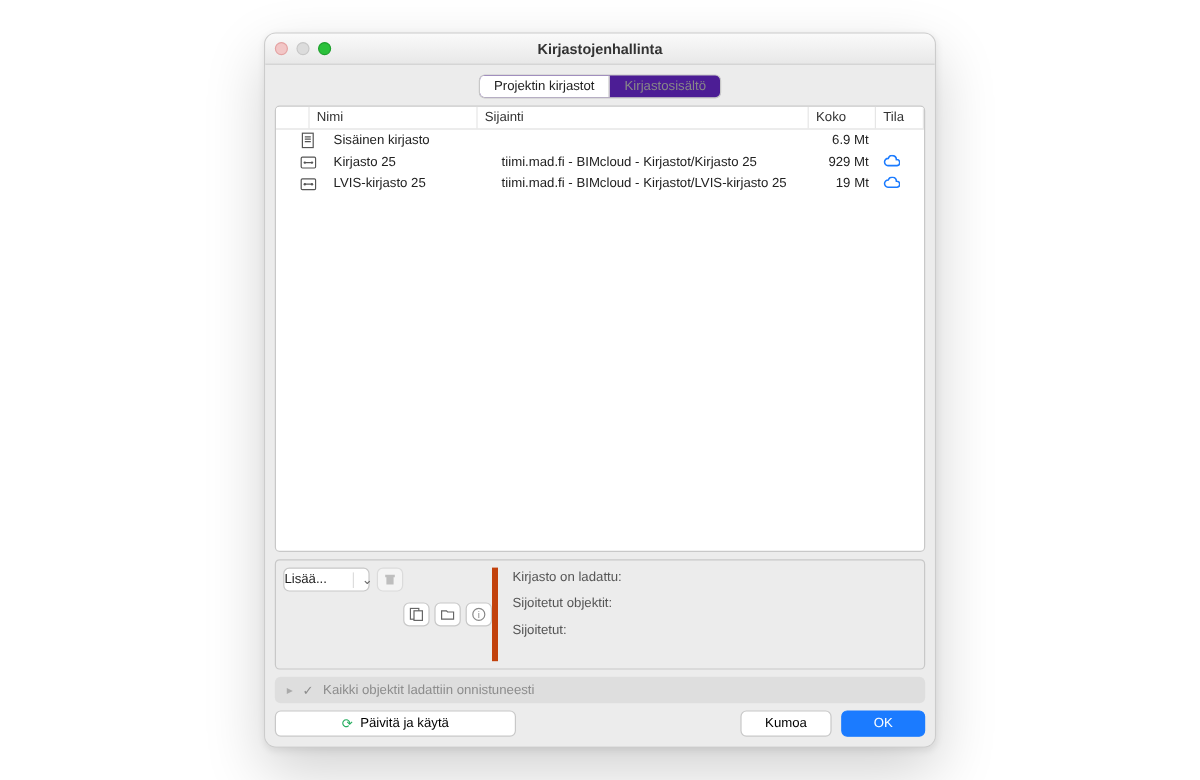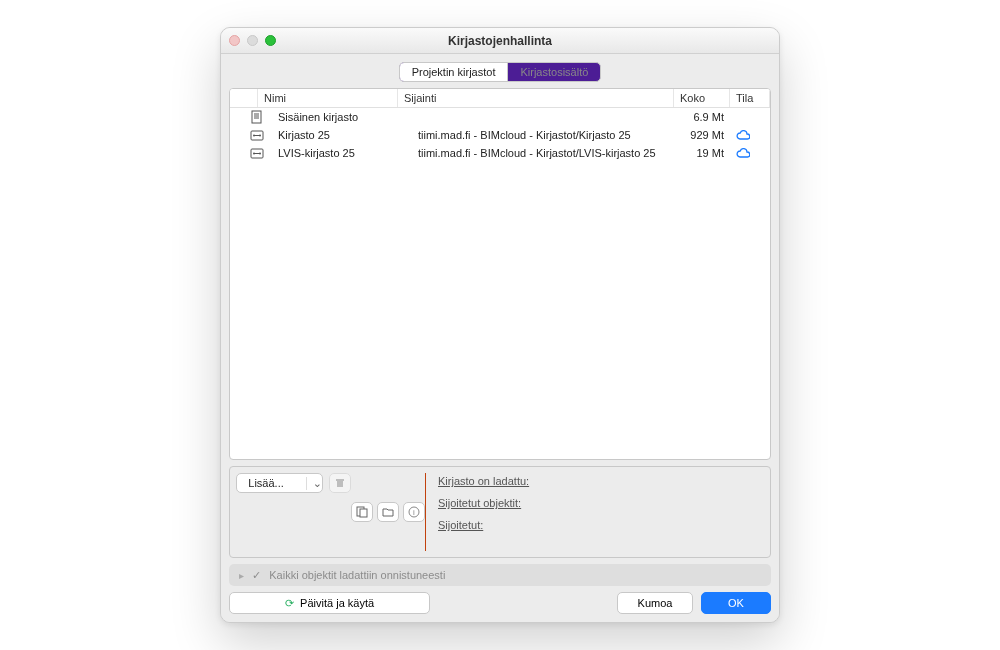--- a/index.html
+++ b/index.html
@@ -79,31 +79,31 @@
   .col-size{width:56px; text-align:left;}
   .col-status{width:40px;}
   .rows{flex:1;}
   .row{display:flex;align-items:center;height:18px;font-size:11px;padding-left:14px;}
   .row > div{padding:0 6px;}
   .row .col-size{text-align:right;}
   .cloud-icon svg{vertical-align:middle;}
   .lib-icon{width:14px;height:14px;display:inline-block;vertical-align:middle;}
   .left-tools{display:flex;gap:6px;align-items:flex-start;}
   .add-combo{
-    display:flex;align-items:center;border:1px solid #c8c8c8;border-radius:5px;background:#fff;height:20px;width:87px;justify-content:flex-end;font-size:11px;gap:16px;
+    display:flex;align-items:center;border:1px solid #c8c8c8;border-radius:5px;background:#fff;height:20px;width:72px;justify-content:space-between;font-size:11px;gap:16px;
   }
   .add-combo .chev{margin-left:6px;border-left:1px solid #ddd;padding-left:6px;color:#666;}
   .icon-btn{
     width:22px;height:20px;border:1px solid #c8c8c8;border-radius:5px;background:#fff;display:flex;align-items:center;justify-content:center;color:#666;cursor:pointer;
   }
   .icon-btn.disabled{opacity:.45;cursor:default;}
   .mid-tools{display:flex;gap:4px;align-items:center;margin-left:auto;}
   .info-pane{
-    flex:1;border-left:1px solid #c2410c;padding:2px 8px 2px 12px;color:#555;
-    display:flex;flex-direction:column;gap:10px;font-size:11px; min-height:78px;text-decoration:underline;
+    flex:1;border-left:5px solid #c2410c;padding:2px 8px 2px 12px;color:#555;
+    display:flex;flex-direction:column;gap:10px;font-size:11px; min-height:78px;
   }
   .status-strip{
     background:#dedede;border-radius:5px;height:22px;display:flex;align-items:center;gap:8px;padding:0 10px;color:#8c8c8c;font-size:11px;
   }
   .status-strip .chev{color:#aaa;font-size:10px;}
   .footer{
     display:flex;gap:8px;padding:0 0 0 0;align-items:center;
   }
   .btn{
     height:22px;border-radius:5px;border:1px solid #c8c8c8;background:#fff;font-size:11px;padding:0 14px;cursor:pointer;display:flex;align-items:center;justify-content:center;gap:6px;

